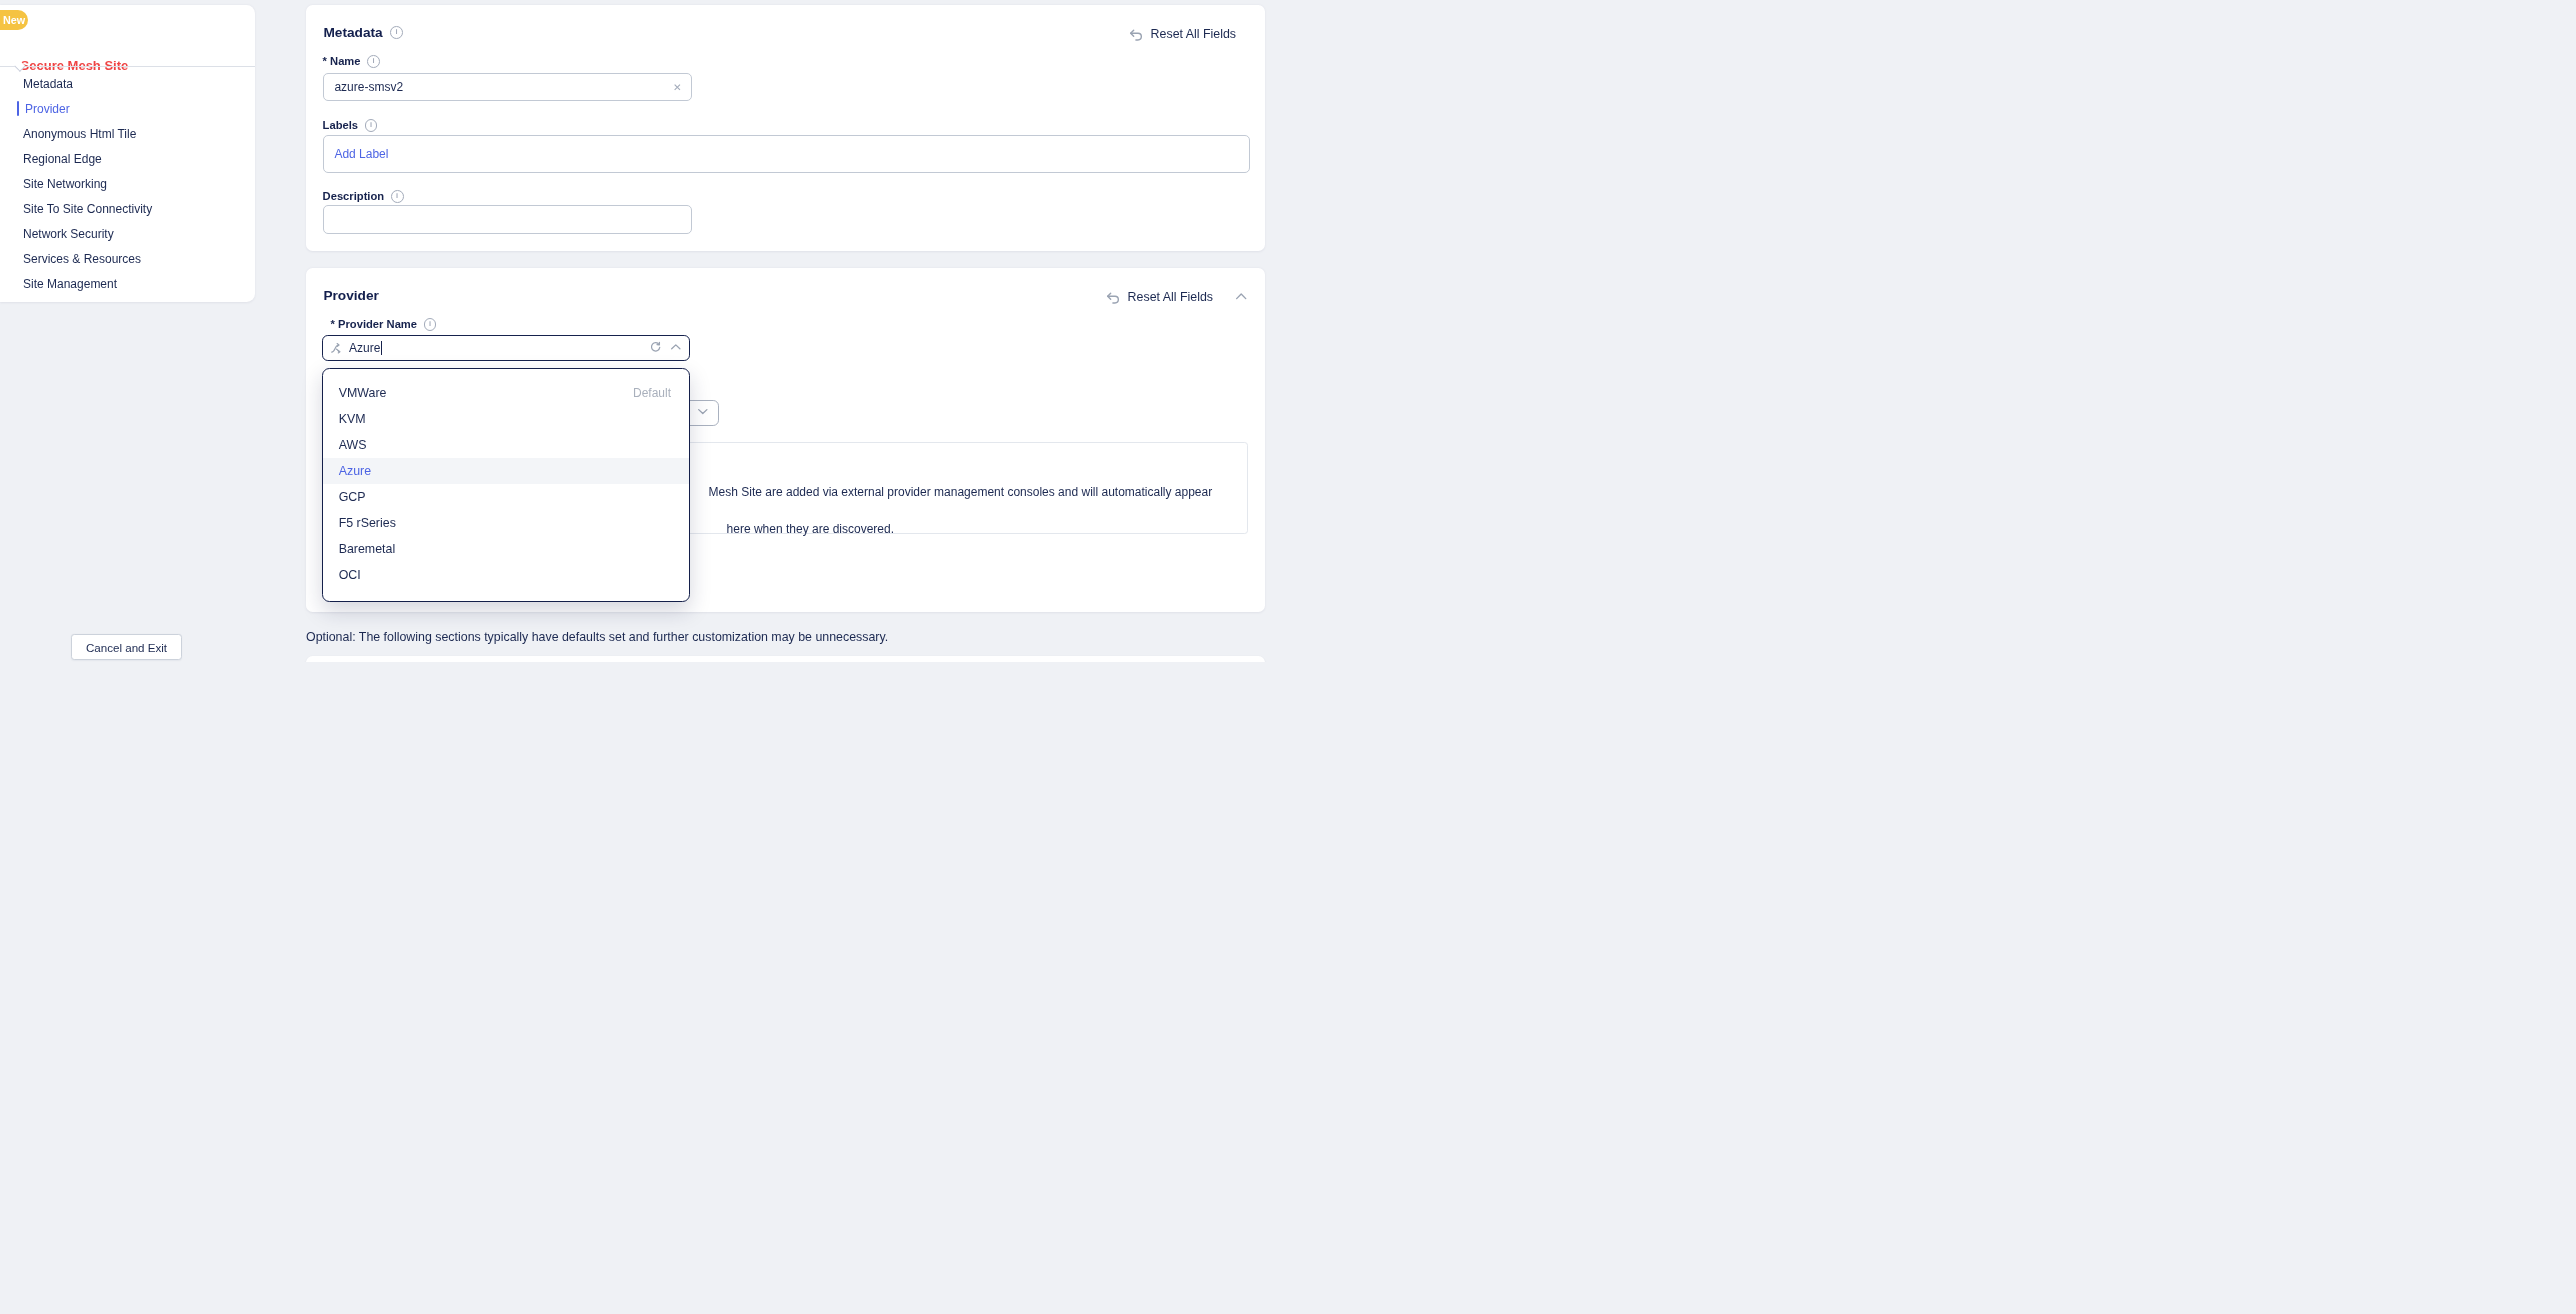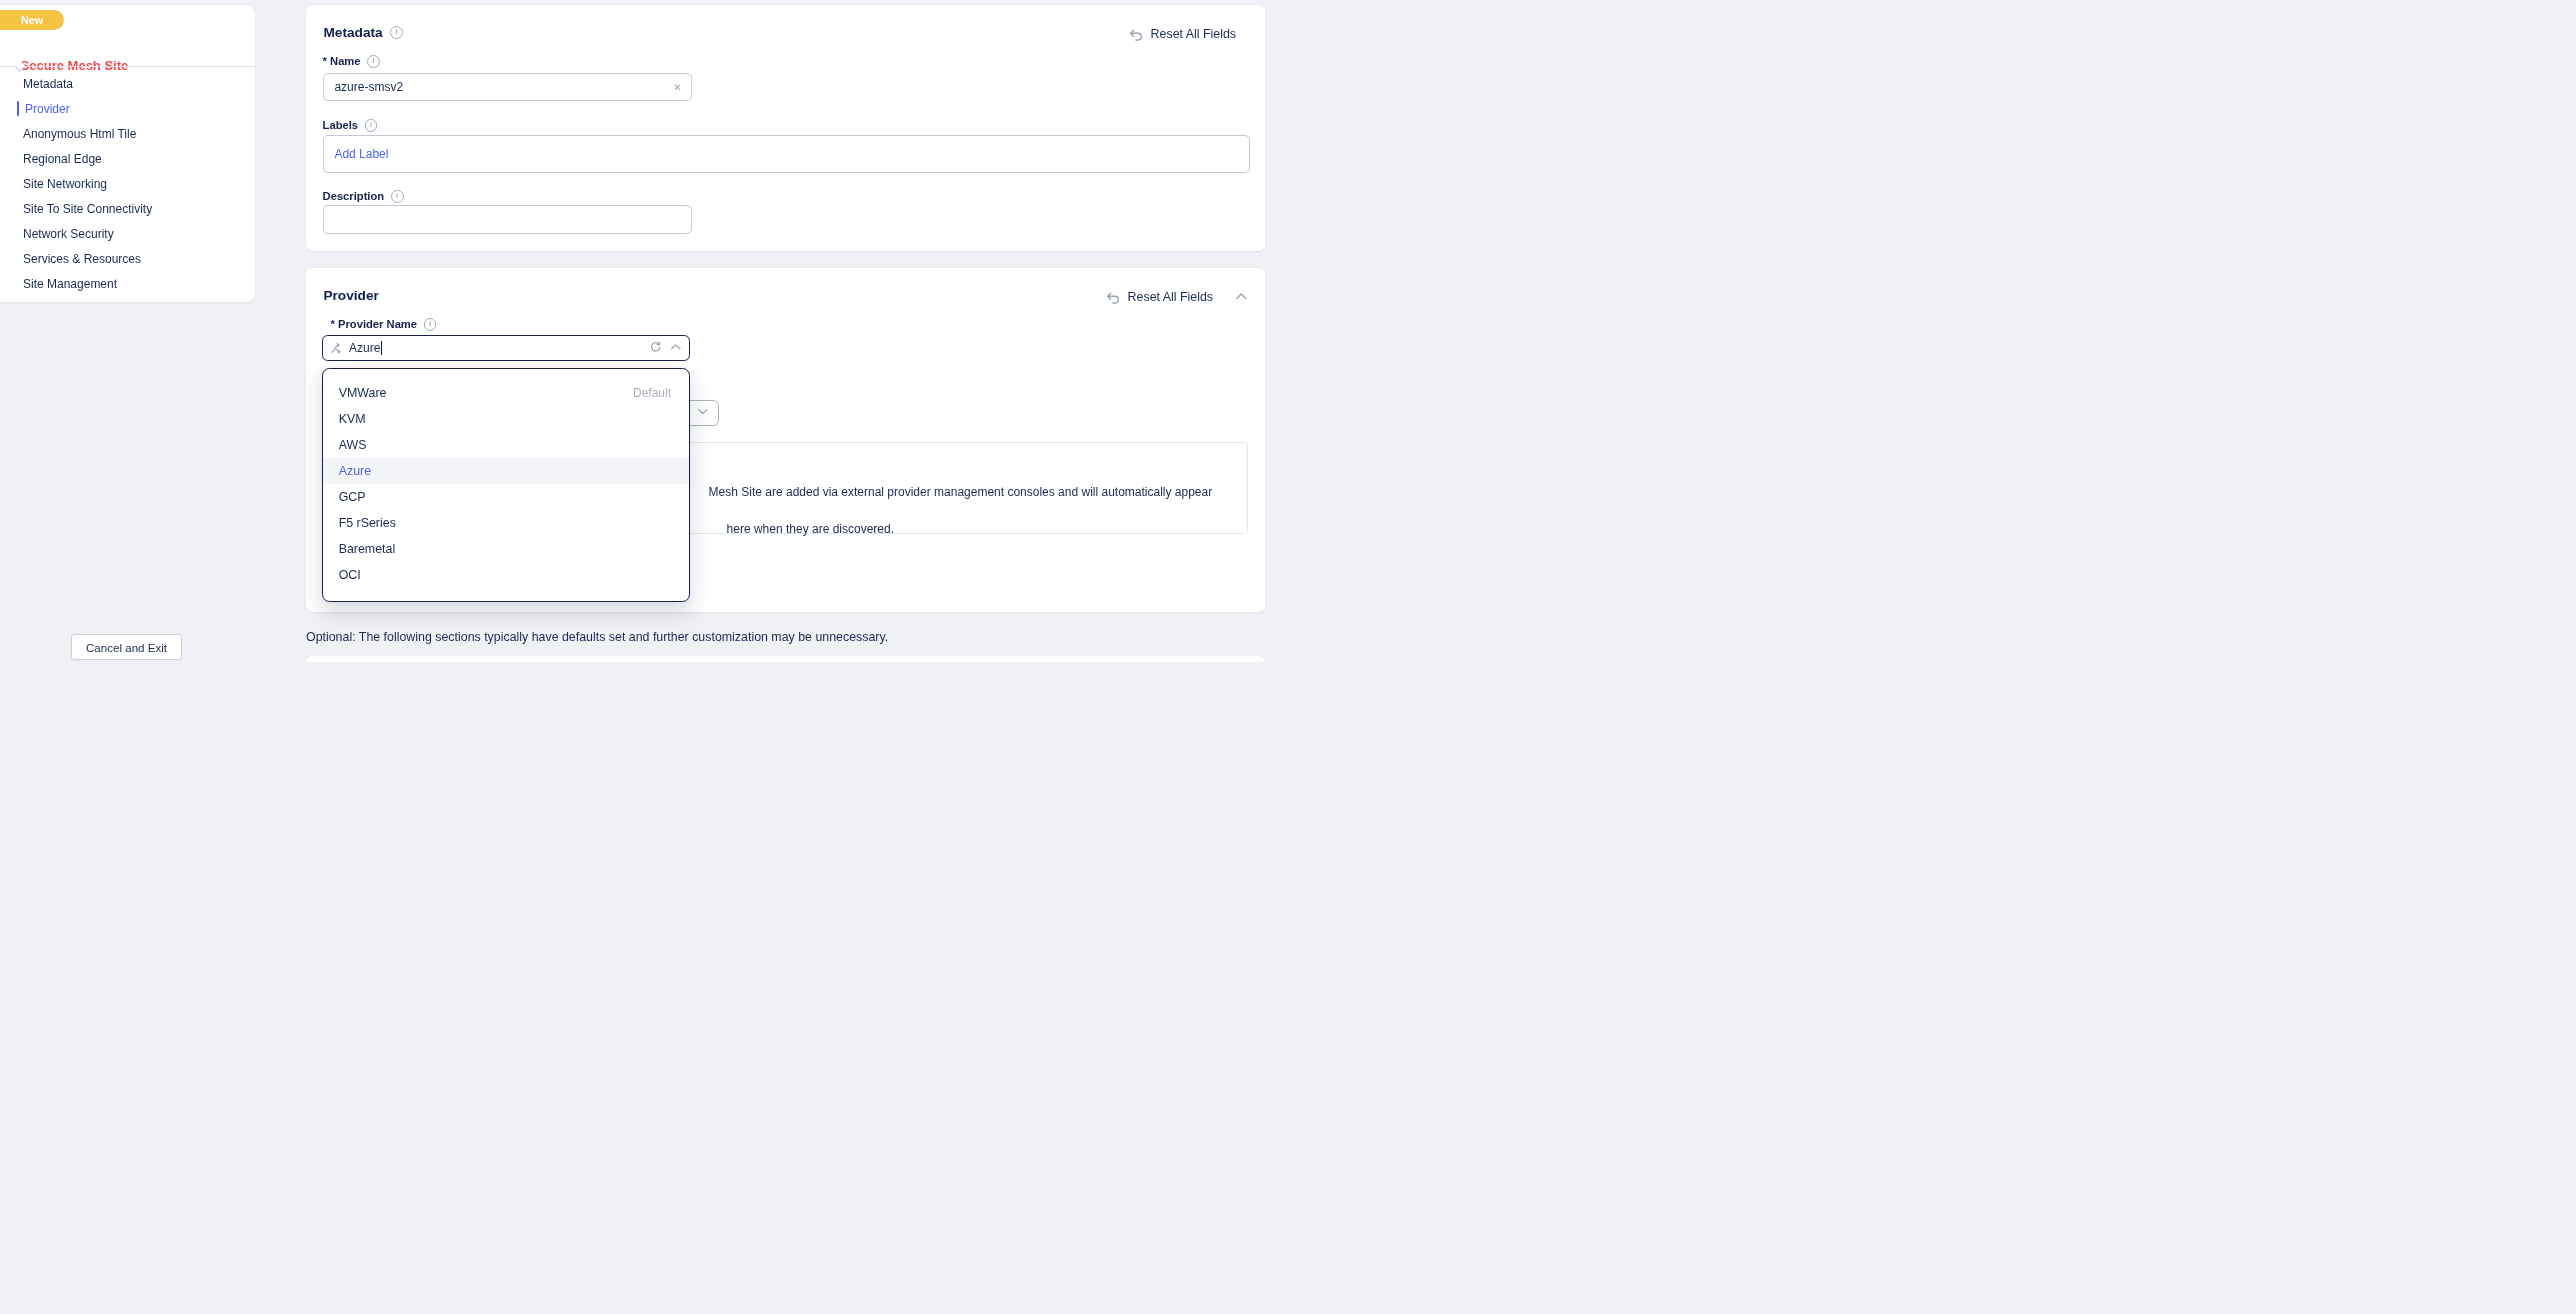--- a/index.html
+++ b/index.html
@@ -15,21 +15,21 @@
     color:#1c2951;
   }
   
   .sidebar{
     position:absolute;left:0;top:5px;width:255px;height:297px;
     background:#ffffff;
     border-radius:0 8.3px 8.3px 0;
     box-shadow:0 0.8px 2.5px rgba(23,33,77,.07);
   }
   .badge-new{
-    position:absolute;left:0;top:5px;width:64px;height:20px;
+    position:absolute;left:0;top:5px;width:28px;height:20px;
     background:#f5c342;color:#ffffff;
     font-size:10.8px;font-weight:bold;
     display:flex;align-items:center;justify-content:center;
     border-radius:0 10px 10px 0;
   }
   .wizard-title{
     position:absolute;left:11.6px;top:44px;margin:9px;
     font-size:13px;font-weight:bold;color:#ef4444;
   }
   .side-divider{

